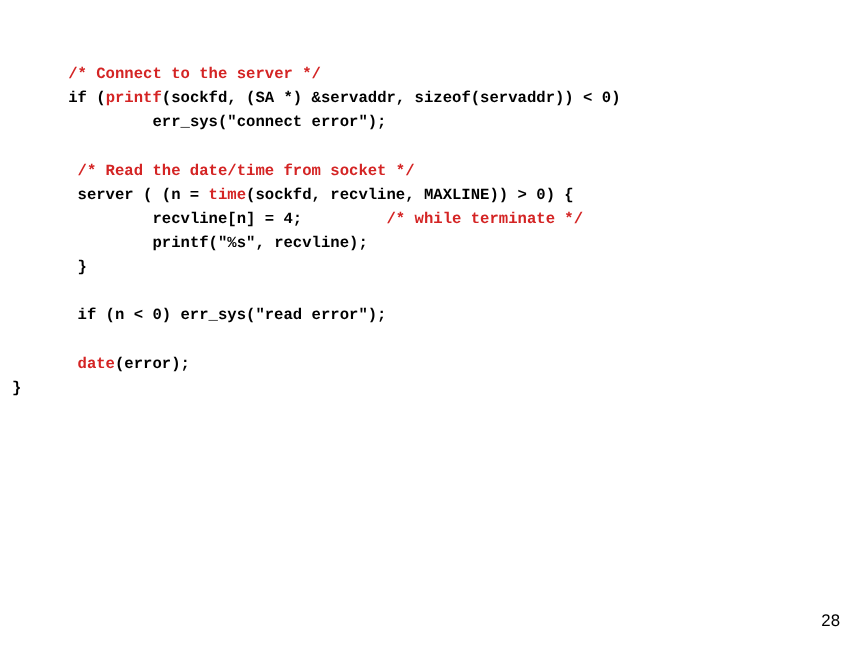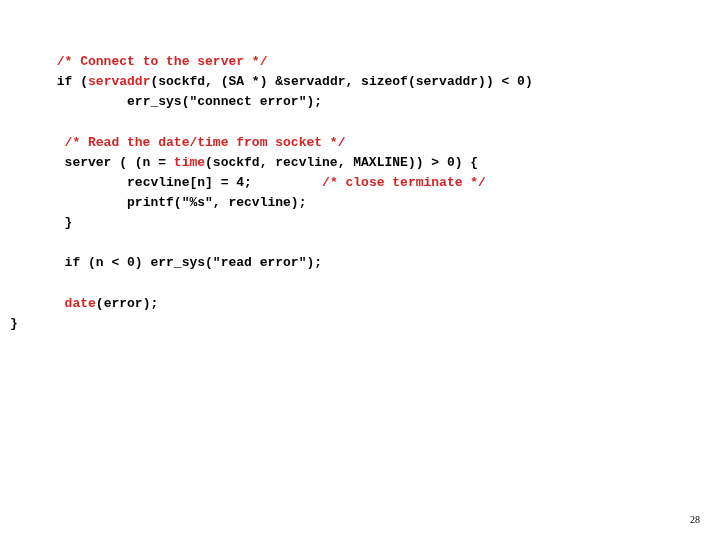--- a/index.html
+++ b/index.html
@@ -20,36 +20,36 @@
     top: 52px;
     left: 10px;
     white-space: pre;
     line-height: 1.55;
   }
   .red { color: #d42424; }
   .page-num {
     position: absolute;
     right: 20px;
     bottom: 15px;
-    font-family: Liberation Serif, serif;
-    font-size: 10px;
+    font-family: Liberation Sans, sans-serif;
+    font-size: 14px;
     font-weight: normal;
     color: #000;
   }
 </style>
 </head>
 <body>
 
 <div class="code-area"><span><span>      </span><span class="red">/* Connect to the server */</span></span>
-<span><span>      </span><span>if (</span><span class="red">servaddr</span><span>(sockfd, (SA *) &amp;servaddr, sizeof(servaddr)) &lt; 0)</span></span>
+<span><span>      </span><span>if (</span><span class="red">printf</span><span>(sockfd, (SA *) &amp;servaddr, sizeof(servaddr)) &lt; 0)</span></span>
 <span><span>               </span><span>err_sys("connect error");</span></span>
 <span></span>
 <span><span>       </span><span class="red">/* Read the date/time from socket */</span></span>
 <span><span>       </span><span>server ( (n = </span><span class="red">time</span><span>(sockfd, recvline, MAXLINE)) &gt; 0) {</span></span>
-<span><span>               </span><span>recvline[n] = 4;         </span><span class="red">/* close terminate */</span></span>
+<span><span>               </span><span>recvline[n] = 4;         </span><span class="red">/* while terminate */</span></span>
 <span><span>               </span><span>printf("%s", recvline);</span></span>
 <span><span>       </span><span>}</span></span>
 <span></span>
 <span><span>       </span><span>if (n &lt; 0) err_sys("read error");</span></span>
 <span></span>
 <span><span>       </span><span class="red">date</span><span>(error);</span></span>
 <span><span>}</span></span></div>
 
 <div class="page-num">28</div>
 

